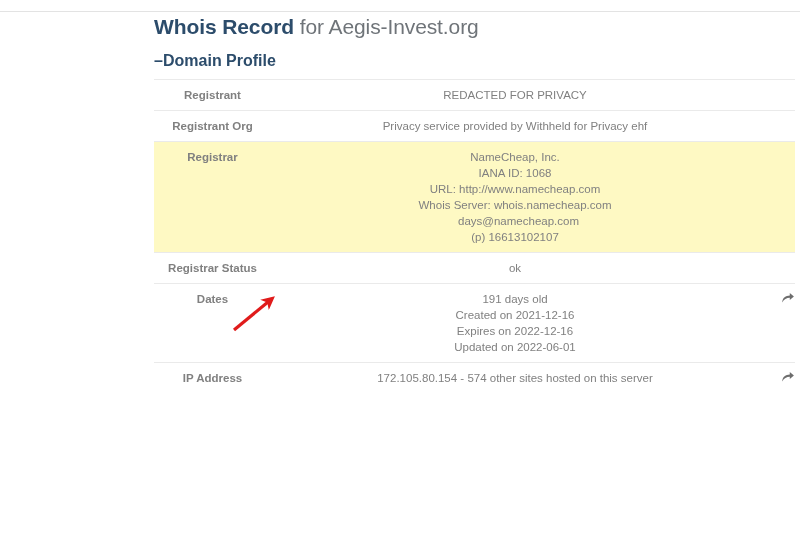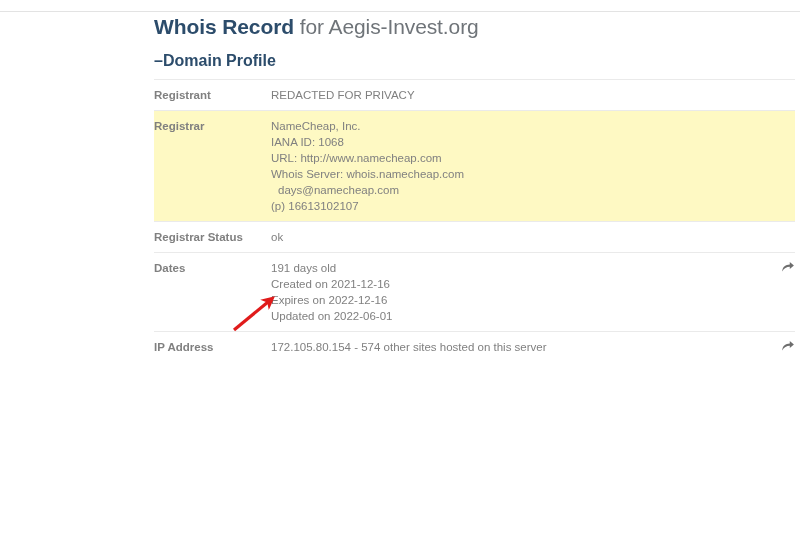--- a/index.html
+++ b/index.html
@@ -72,20 +72,21 @@
 
   table.whois {
     margin-top: 9px;
     width: 641px;
     border-collapse: collapse;
     table-layout: fixed;
   }
 
   table.whois tr {
     border-top: 1px solid #eaeaea;
+    text-align: center;
   }
   table.whois tr.shaded {
     background: #fef9c3;
   }
 
   table.whois td {
     vertical-align: top;
     padding: 7px 0 7px 0;
     font-size: 11.5px;
     line-height: 16px;
@@ -150,20 +151,25 @@
 
     <table class="whois">
       <tbody>
 
         <tr>
           <td class="label">Registrant</td>
           <td class="value">REDACTED FOR PRIVACY</td>
           <td class="action"></td>
         </tr>
 
+        <tr>
+          <td class="label">Registrant Org</td>
+          <td class="value">Privacy service provided by Withheld for Privacy ehf</td>
+          <td class="action"></td>
+        </tr>
 
 
         <tr class="shaded">
           <td class="label">Registrar</td>
           <td class="value">
             <span class="vline">NameCheap, Inc.</span>
             <span class="vline">IANA ID: 1068</span>
             <span class="vline">URL: http://www.namecheap.com</span>
             <span class="vline">Whois Server: whois.namecheap.com</span>
             <span class="vline indent">days@namecheap.com</span>

